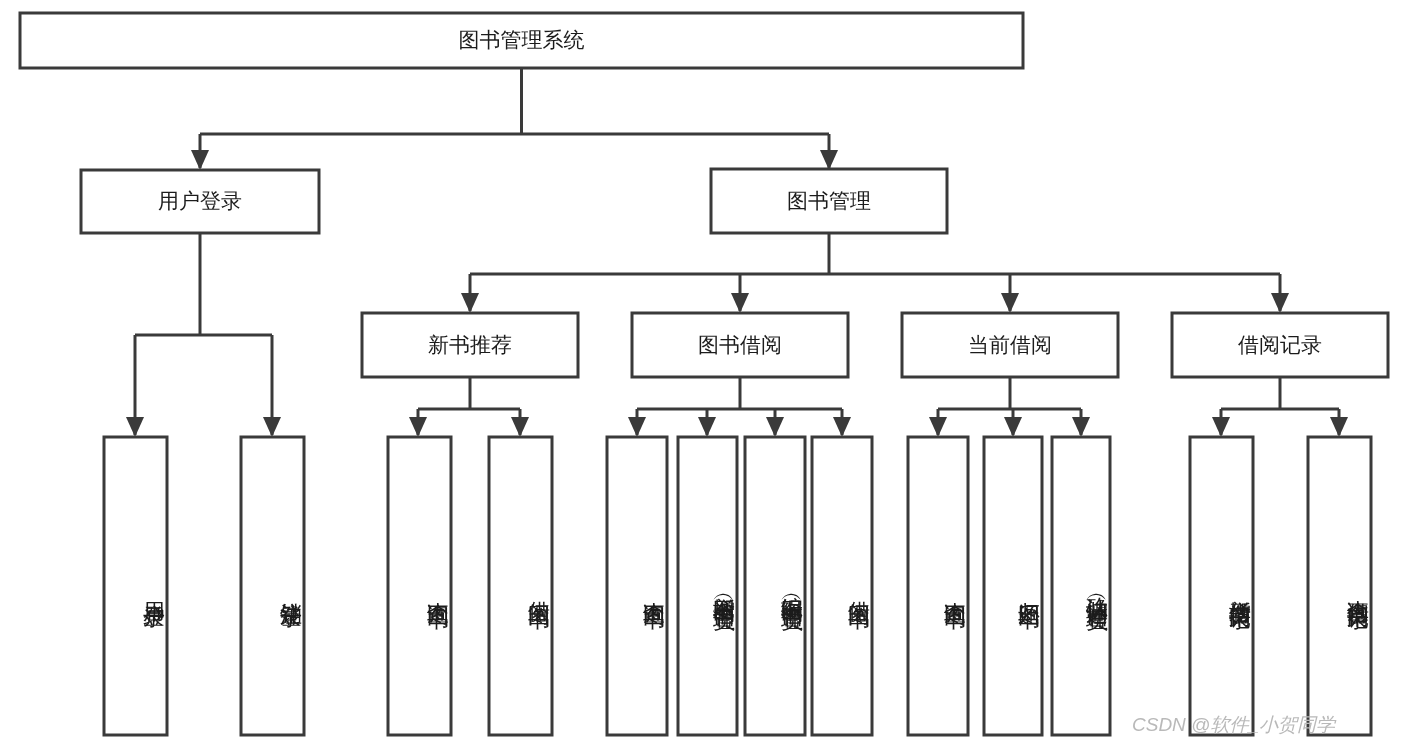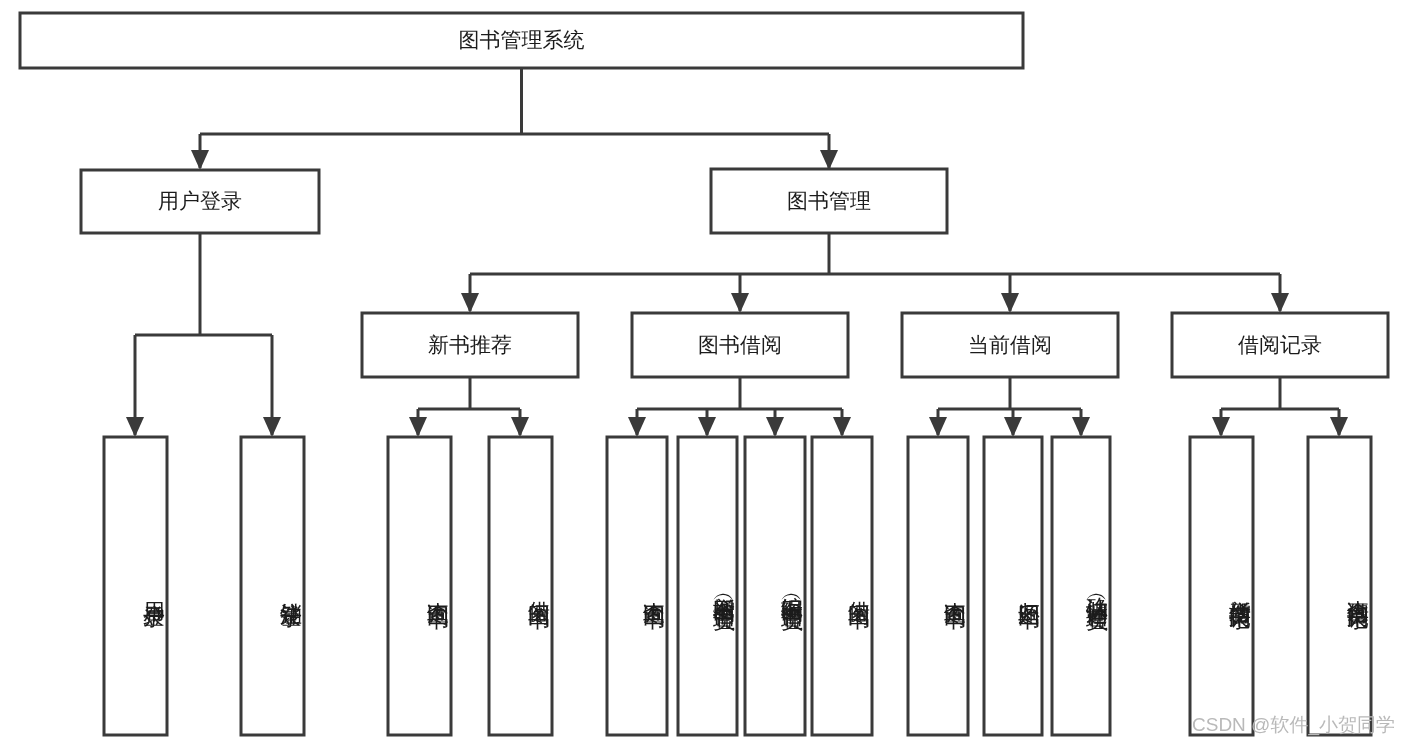--- a/index.html
+++ b/index.html
@@ -183,14 +183,14 @@
       <div class="leaf-label-wrap" style="left: 678px; top: 447px; width: 59px; height: 282px;">新增图书（管理员）</div>
       <div class="leaf-label-wrap" style="left: 745px; top: 447px; width: 60px; height: 282px;">编辑图书（管理员）</div>
       <div class="leaf-label-wrap" style="left: 812px; top: 447px; width: 60px; height: 282px;">借阅图书</div>
       <div class="leaf-label-wrap" style="left: 908px; top: 447px; width: 60px; height: 282px;">查询图书</div>
       <div class="leaf-label-wrap" style="left: 984px; top: 447px; width: 58px; height: 282px;">归还图书</div>
       <div class="leaf-label-wrap" style="left: 1052px; top: 447px; width: 58px; height: 282px;">确认归还（管理员）</div>
       <div class="leaf-label-wrap" style="left: 1190px; top: 447px; width: 63px; height: 282px;">新增借阅记录</div>
       <div class="leaf-label-wrap" style="left: 1308px; top: 447px; width: 63px; height: 282px;">查询借阅记录</div>
     </div>
 
-  <div class="watermark" style="left:1192px; top:712px;">CSDN @软件_小贺同学</div>
+  <div class="watermark" style="left:1132px; top:712px;font-style:italic;">CSDN @软件_小贺同学</div>
 </div>
 
 </body></html>

